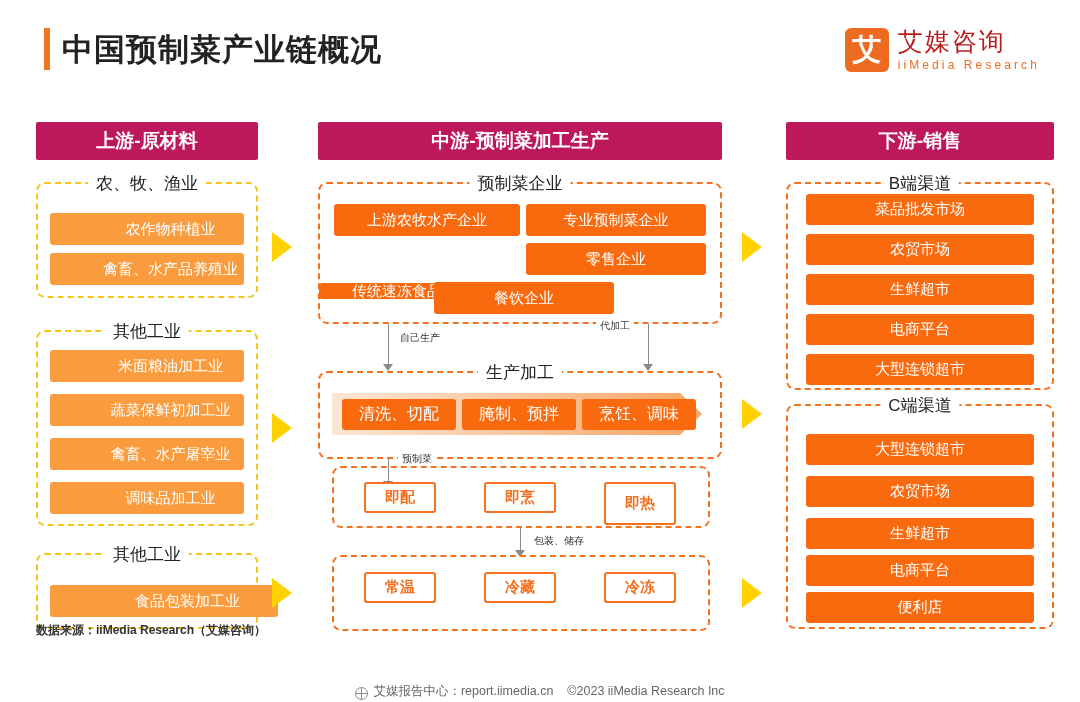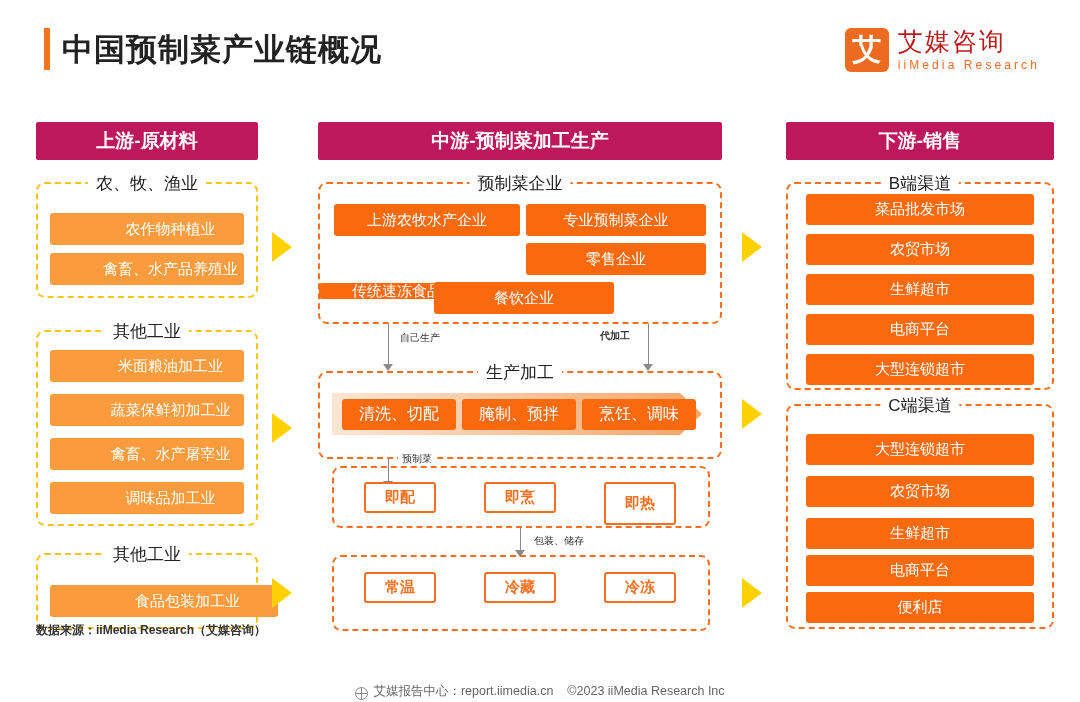--- a/index.html
+++ b/index.html
@@ -126,21 +126,21 @@
 <div class="chip" style="left:319px; top:243px; width:186px; height:16px;margin-top:40px;">传统速冻食品企业</div>
 <div class="chip" style="left:526px; top:243px; width:180px; height:32px;">零售企业</div>
 <div class="chip" style="left:434px; top:282px; width:180px; height:32px;">餐饮企业</div>
 
 <div class="vline" style="left:388px; top:324px; height:42px;"></div>
 <div class="varrow" style="left:383px; top:364px;"></div>
 <div class="conn-label" style="left:396px; top:331px;">自己生产</div>
 
 <div class="vline" style="left:648px; top:324px; height:42px;"></div>
 <div class="varrow" style="left:643px; top:364px;"></div>
-<div class="conn-label" style="left:596px; top:329px;font-weight:bold;">代加工</div>
+<div class="conn-label" style="left:596px; top:319px;">代加工</div>
 
 <div class="group orange" style="left:318px; top:371px; width:404px; height:88px;">
   <div class="group-label lg">生产加工</div>
 </div>
 <div class="band" style="left:332px; top:393px; width:348px;"></div>
 <div class="band-tip" style="left:680px; top:393px;"></div>
 <div class="chip flow" style="left:342px; top:399px; width:114px; height:31px;">清洗、切配</div>
 <div class="chip flow" style="left:462px; top:399px; width:114px; height:31px;">腌制、预拌</div>
 <div class="chip flow" style="left:582px; top:399px; width:114px; height:31px;">烹饪、调味</div>
 

